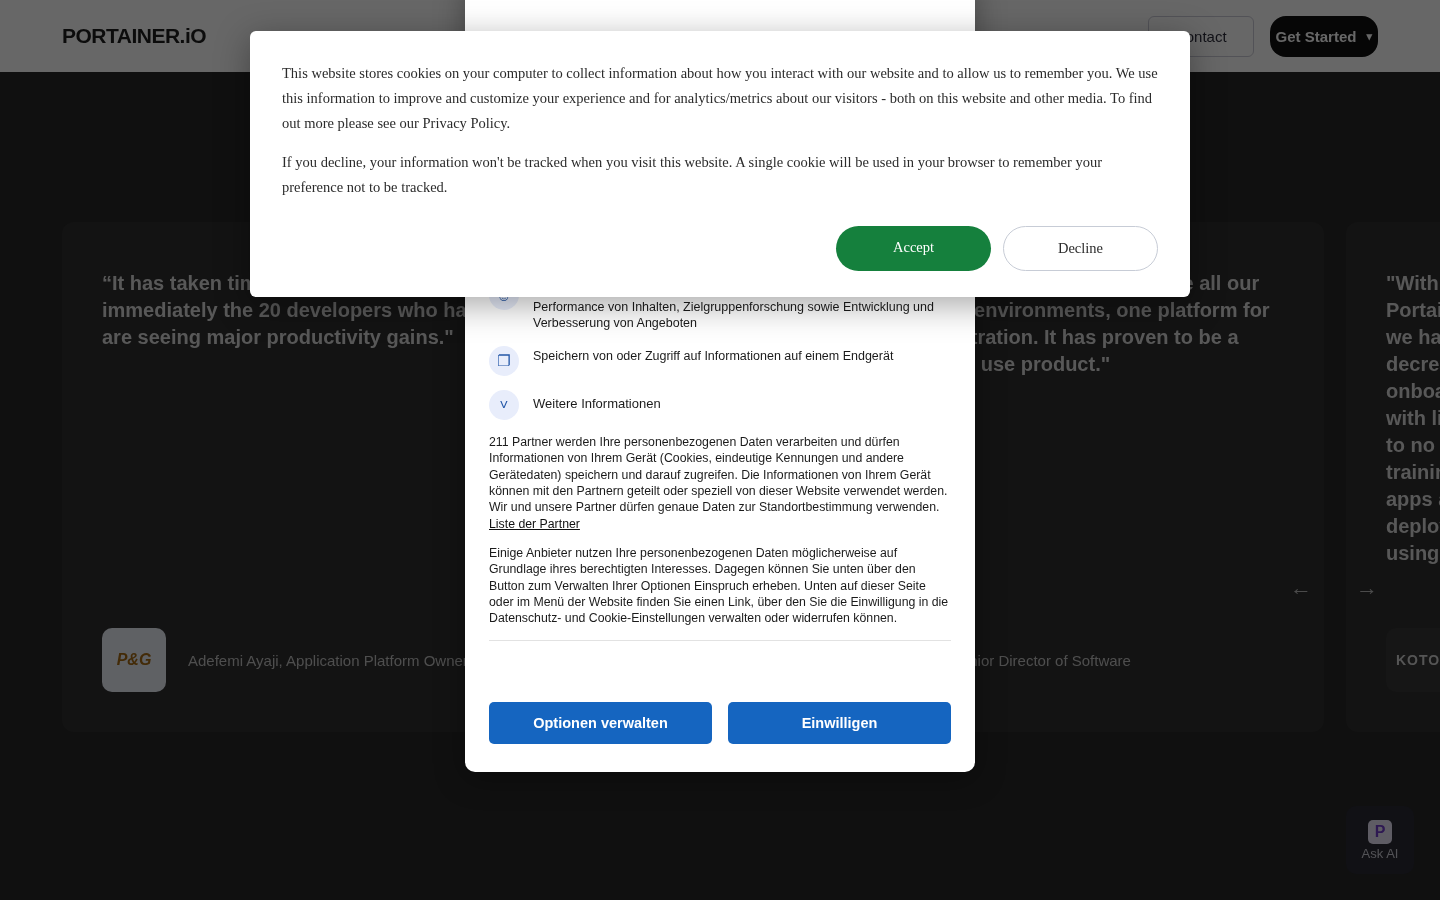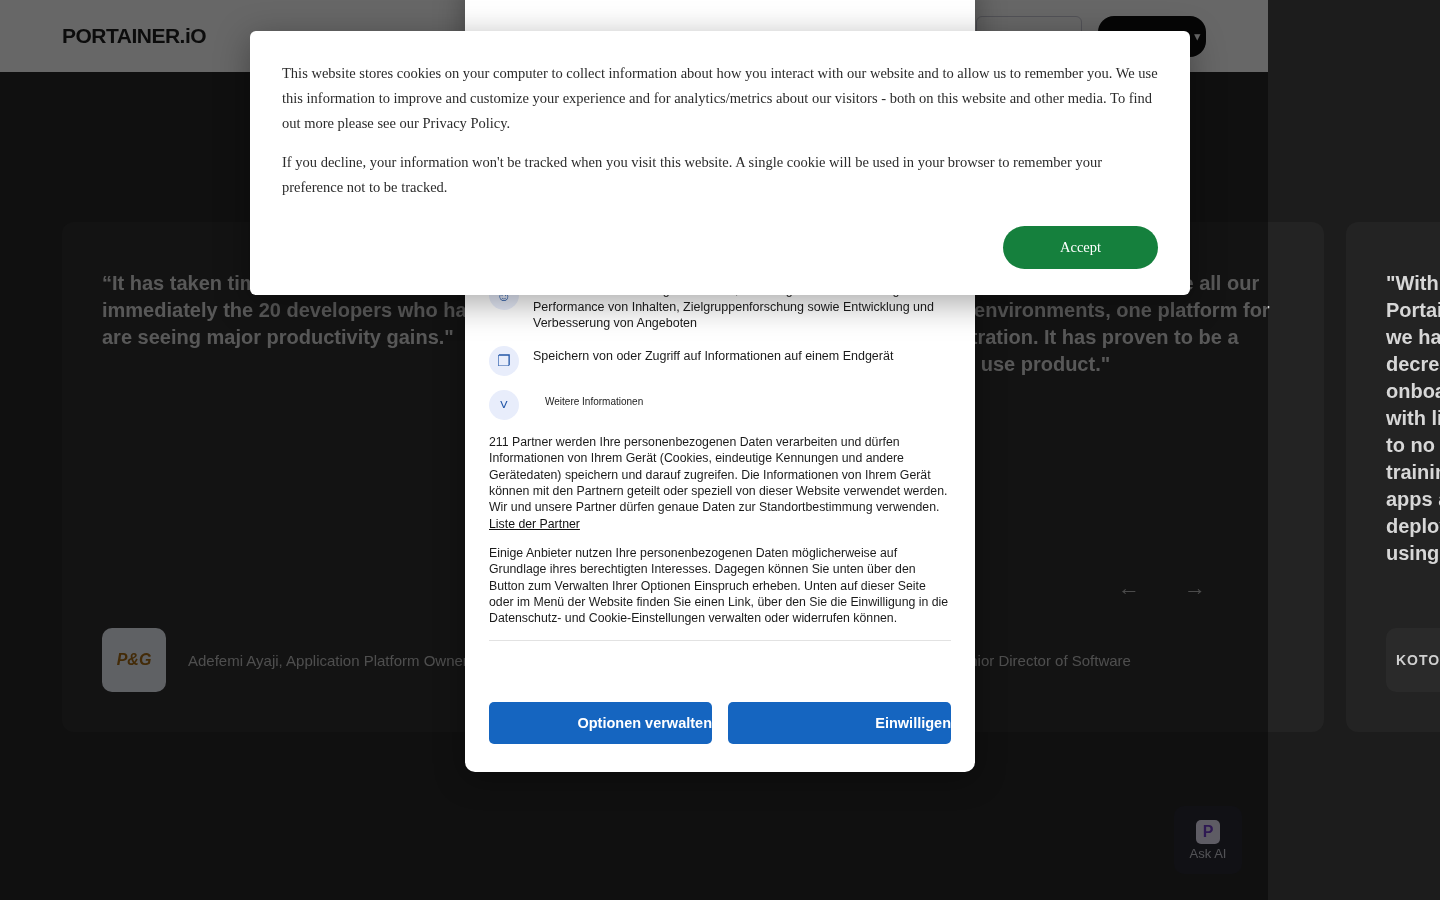--- a/index.html
+++ b/index.html
@@ -2,21 +2,21 @@
 <html><head>
 <meta charset="utf-8">
 <style>
   * { box-sizing: border-box; margin: 0; padding: 0; }
   html, body {
     width: 1440px; height: 900px;
     font-family: "Liberation Sans", sans-serif;
     background: #1c1c1c;
     overflow: hidden;
   }
-  #page { position: relative; width: 1268px; height: 900px; background: #141414; }
+  #page { position: relative; width: 1440px; height: 900px; background: #141414; }
 
   
   .site {
     position: absolute; inset: 0;
     background: #1b1b1b;
   }
   .navbar {
     position: absolute; top: 0; left: 0; right: 0; height: 72px;
     background: #ffffff;
     display: flex; align-items: center;
@@ -119,31 +119,31 @@
     display: flex; gap: 14px; align-items: flex-start; margin-bottom: 14px;
   }
   .purpose-ico {
     width: 30px; height: 30px; border-radius: 50%;
     background: #e8edfb; color: #2558a8; flex: 0 0 auto;
     display: flex; align-items: center; justify-content: center; font-size: 15px;
   }
   .purpose-txt {
     font-size: 12.5px; line-height: 1.33; color: #1b1b1b; padding-top: 2px;
   }
-  .purpose.expand .purpose-txt { font-size: 10px; padding-top: 5px; margin-left: 12px; }
+  .purpose.expand .purpose-txt { font-size: 13px; padding-top: 5px; }
   .cmp-para {
     font-size: 12.3px; line-height: 1.33; color: #1b1b1b; margin-bottom: 13px;
   }
   .cmp-para a { color: #111; text-decoration: underline; }
   .cmp-sep { height: 1px; background: #e2e2e2; margin: 12px 0 18px 0; }
   .cmp-actions {
     display: flex; gap: 16px; padding: 0 24px 28px 24px;
   }
   .cmp-btn {
-    flex: 1; border-radius: 5px; padding: 13px 0; text-align: right;
+    flex: 1; border-radius: 5px; padding: 13px 0; text-align: center;
     font-size: 14.5px; font-weight: 600; color: #fff; background: #1565c0;
   }
 
   
   .cookie {
     position: absolute; left: 250px; top: 31px; width: 940px;
     background: #fff; border-radius: 6px;
     box-shadow: 0 8px 34px rgba(0,0,0,0.35);
     padding: 30px 32px 26px 32px;
     font-family: Liberation Serif, serif;
@@ -260,16 +260,17 @@
       <div class="cmp-btn">Optionen verwalten</div>
       <div class="cmp-btn">Einwilligen</div>
     </div>
   </div>
 
   <div class="cookie">
     <p>This website stores cookies on your computer to collect information about how you interact with our website and to allow us to remember you. We use this information to improve and customize your experience and for analytics/metrics about our visitors - both on this website and other media. To find out more please see our Privacy Policy.</p>
     <p>If you decline, your information won't be tracked when you visit this website. A single cookie will be used in your browser to remember your preference not to be tracked.</p>
     <div class="cookie-actions">
       <div class="cookie-btn cookie-accept">Accept</div>
+      <div class="cookie-btn cookie-decline">Decline</div>
     </div>
   </div>
 
 </div>
 
 </body></html>

